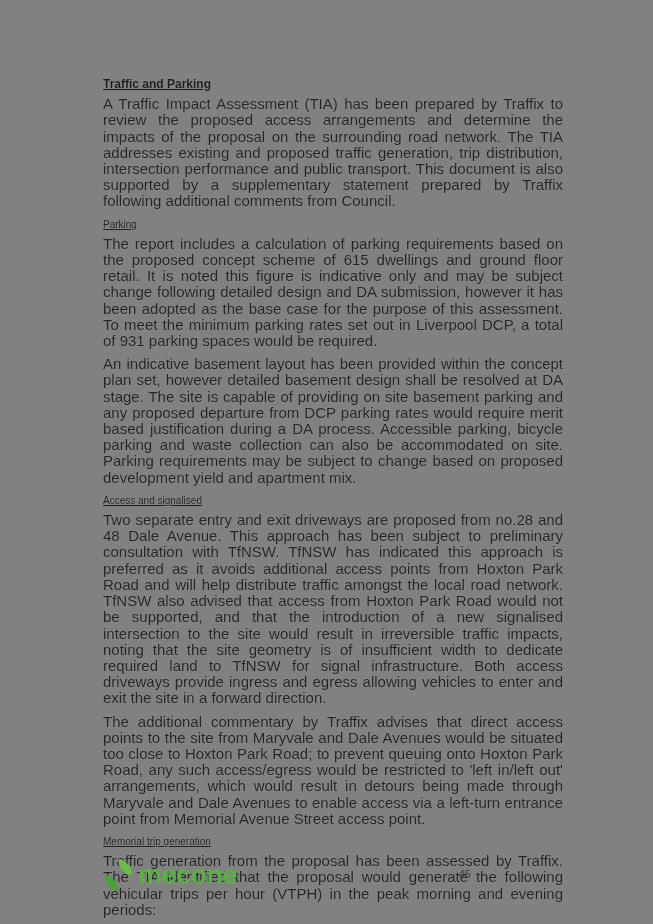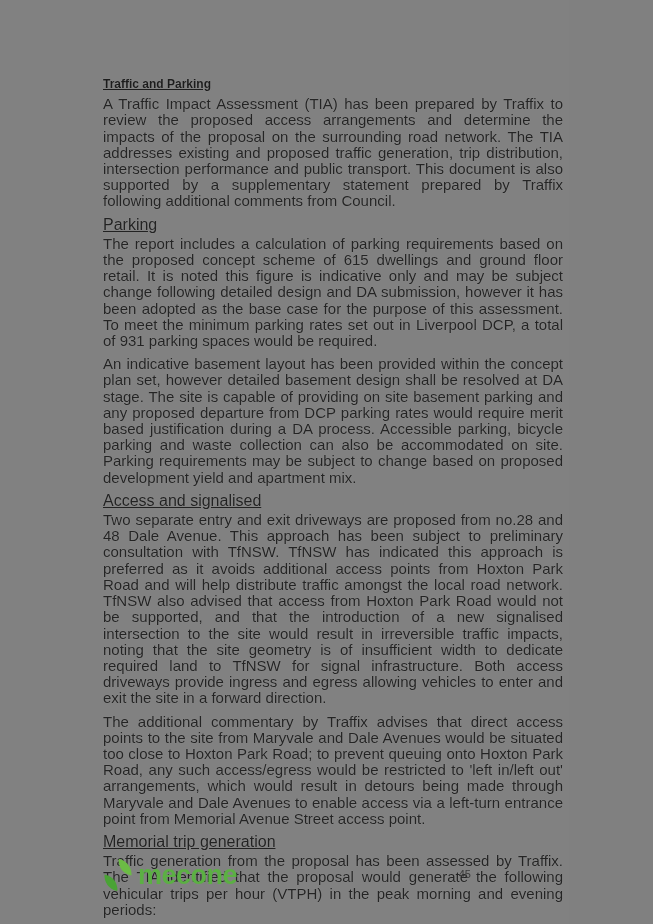--- a/index.html
+++ b/index.html
@@ -27,21 +27,21 @@
   }
   h1.doc-title {
     font-size: 12px;
     line-height: 16.2px;
     font-weight: bold;
     text-decoration: underline;
     margin: 0 0 4px 0;
     color: #1c1c1c;
   }
   h2.doc-heading {
-    font-size: 16px;
+    font-size: 10px;
     line-height: 16.2px;
     font-weight: normal;
     text-decoration: underline;
     margin: 0 0 3px 0;
     color: #222;
   }
   p.doc-para {
     font-size: 15px;
     line-height: 16.2px;
     text-align: justify;

